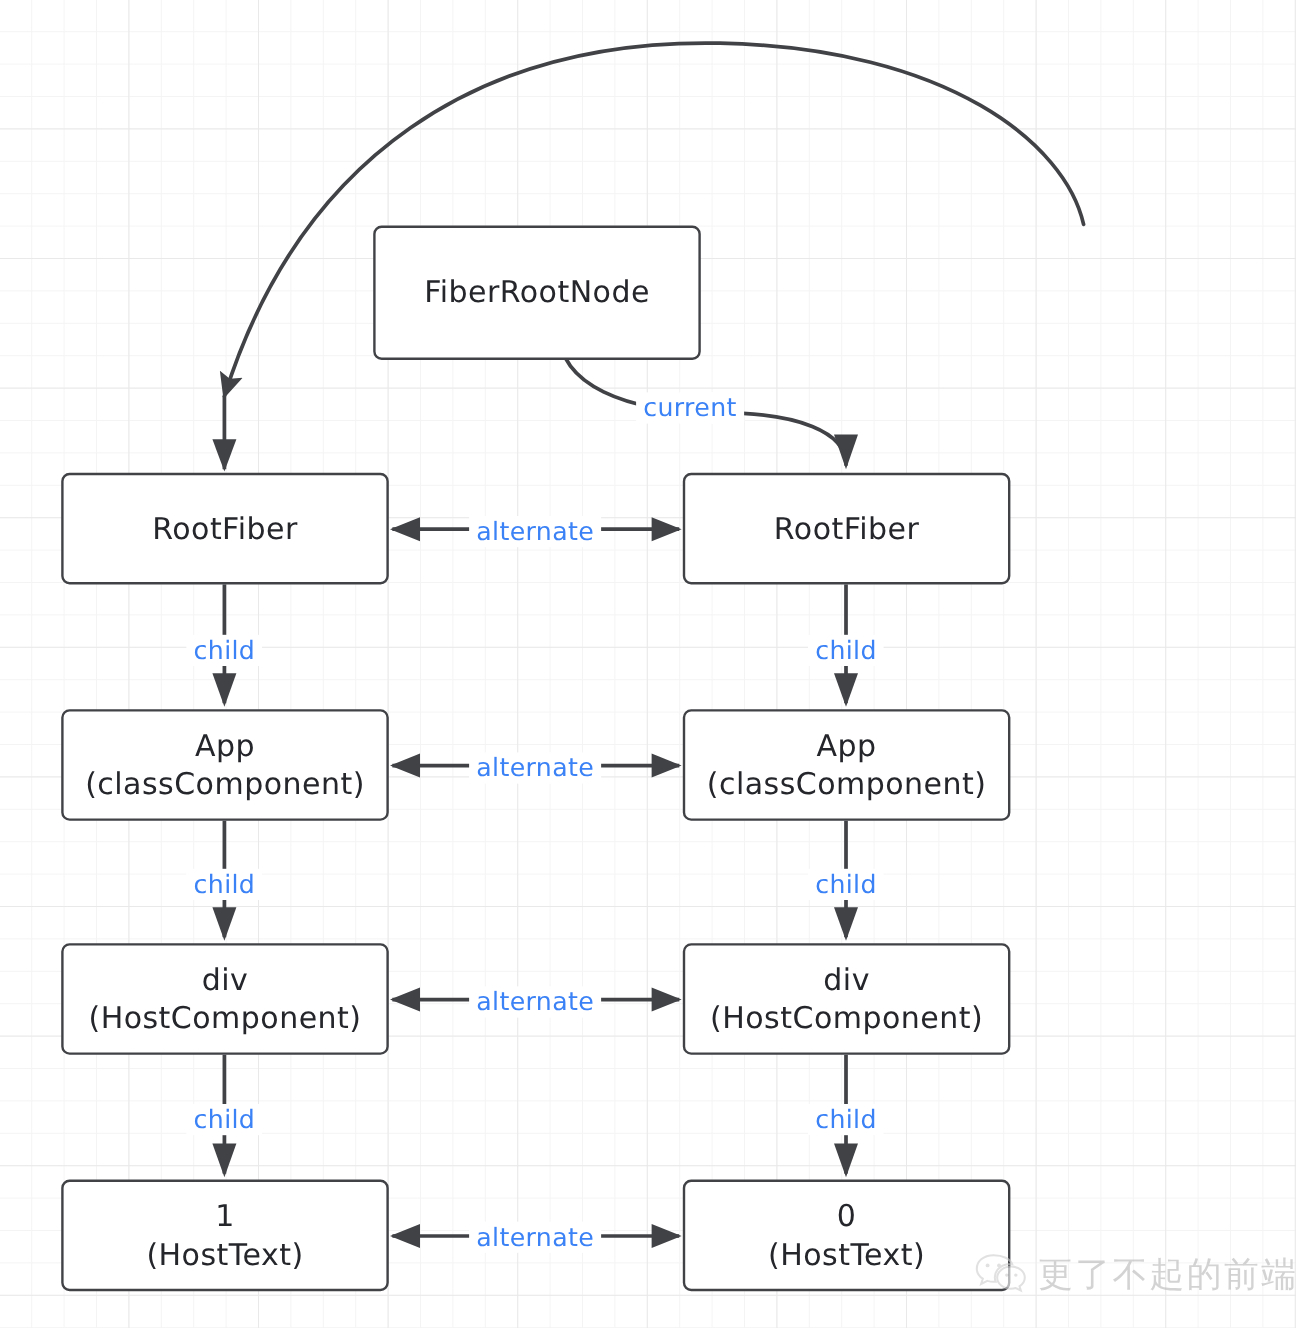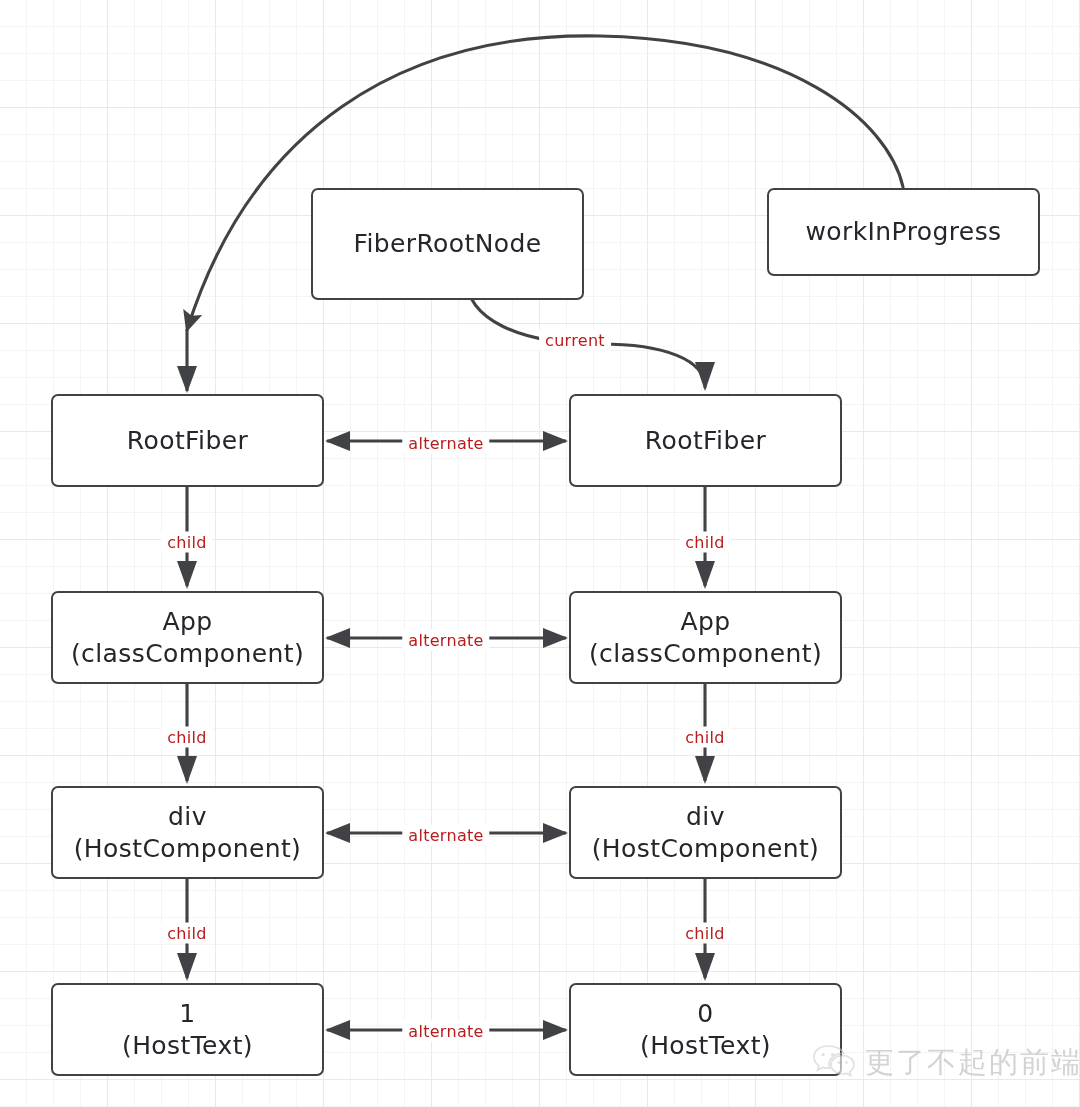--- a/index.html
+++ b/index.html
@@ -52,23 +52,23 @@
     letter-spacing: 0.4px;
     white-space: nowrap;
   }
   .node .l1, .node .l2 {
     display: block;
   }
   .edge-label {
     position: absolute;
     transform: translate(-50%, -50%);
     background: #ffffff;
-    color: #b91c1c;
-    font-family: "DejaVu Sans", sans-serif;
-    font-size: 16px;
+    color: #3b82f6;
+    font-family: "DejaVu Sans", sans-serif;
+    font-size: 21px;
     letter-spacing: 0.3px;
     padding: 1px 6px;
     white-space: nowrap;
     text-align: right;
   }
   #watermark {
     position: absolute;
     display: flex;
     align-items: center;
     gap: 9px;
@@ -147,23 +147,20 @@
     <g>
       <line x1="705" y1="879" x2="705" y2="978" stroke="#404246" stroke-width="3.1"></line>
       <path d="M 695 953 L 715 953 L 705 981 Z" fill="#404246"></path>
     </g>
   </svg>
 
   <div class="node" style="left:311px; top:188px; width:273px; height:112px;">
     <span class="l1">FiberRootNode</span>
   </div>
 
-  <div class="node" style="left:767px; top:188px; width:273px; height:88px;">
-    <span class="l1">workInProgress</span>
-  </div>
 
   <div class="node" style="left:51px; top:394px; width:273px; height:93px;">
     <span class="l1">RootFiber</span>
   </div>
 
   <div class="node" style="left:569px; top:394px; width:273px; height:93px;">
     <span class="l1">RootFiber</span>
   </div>
 
   <div class="node" style="left:51px; top:591px; width:273px; height:93px;">

